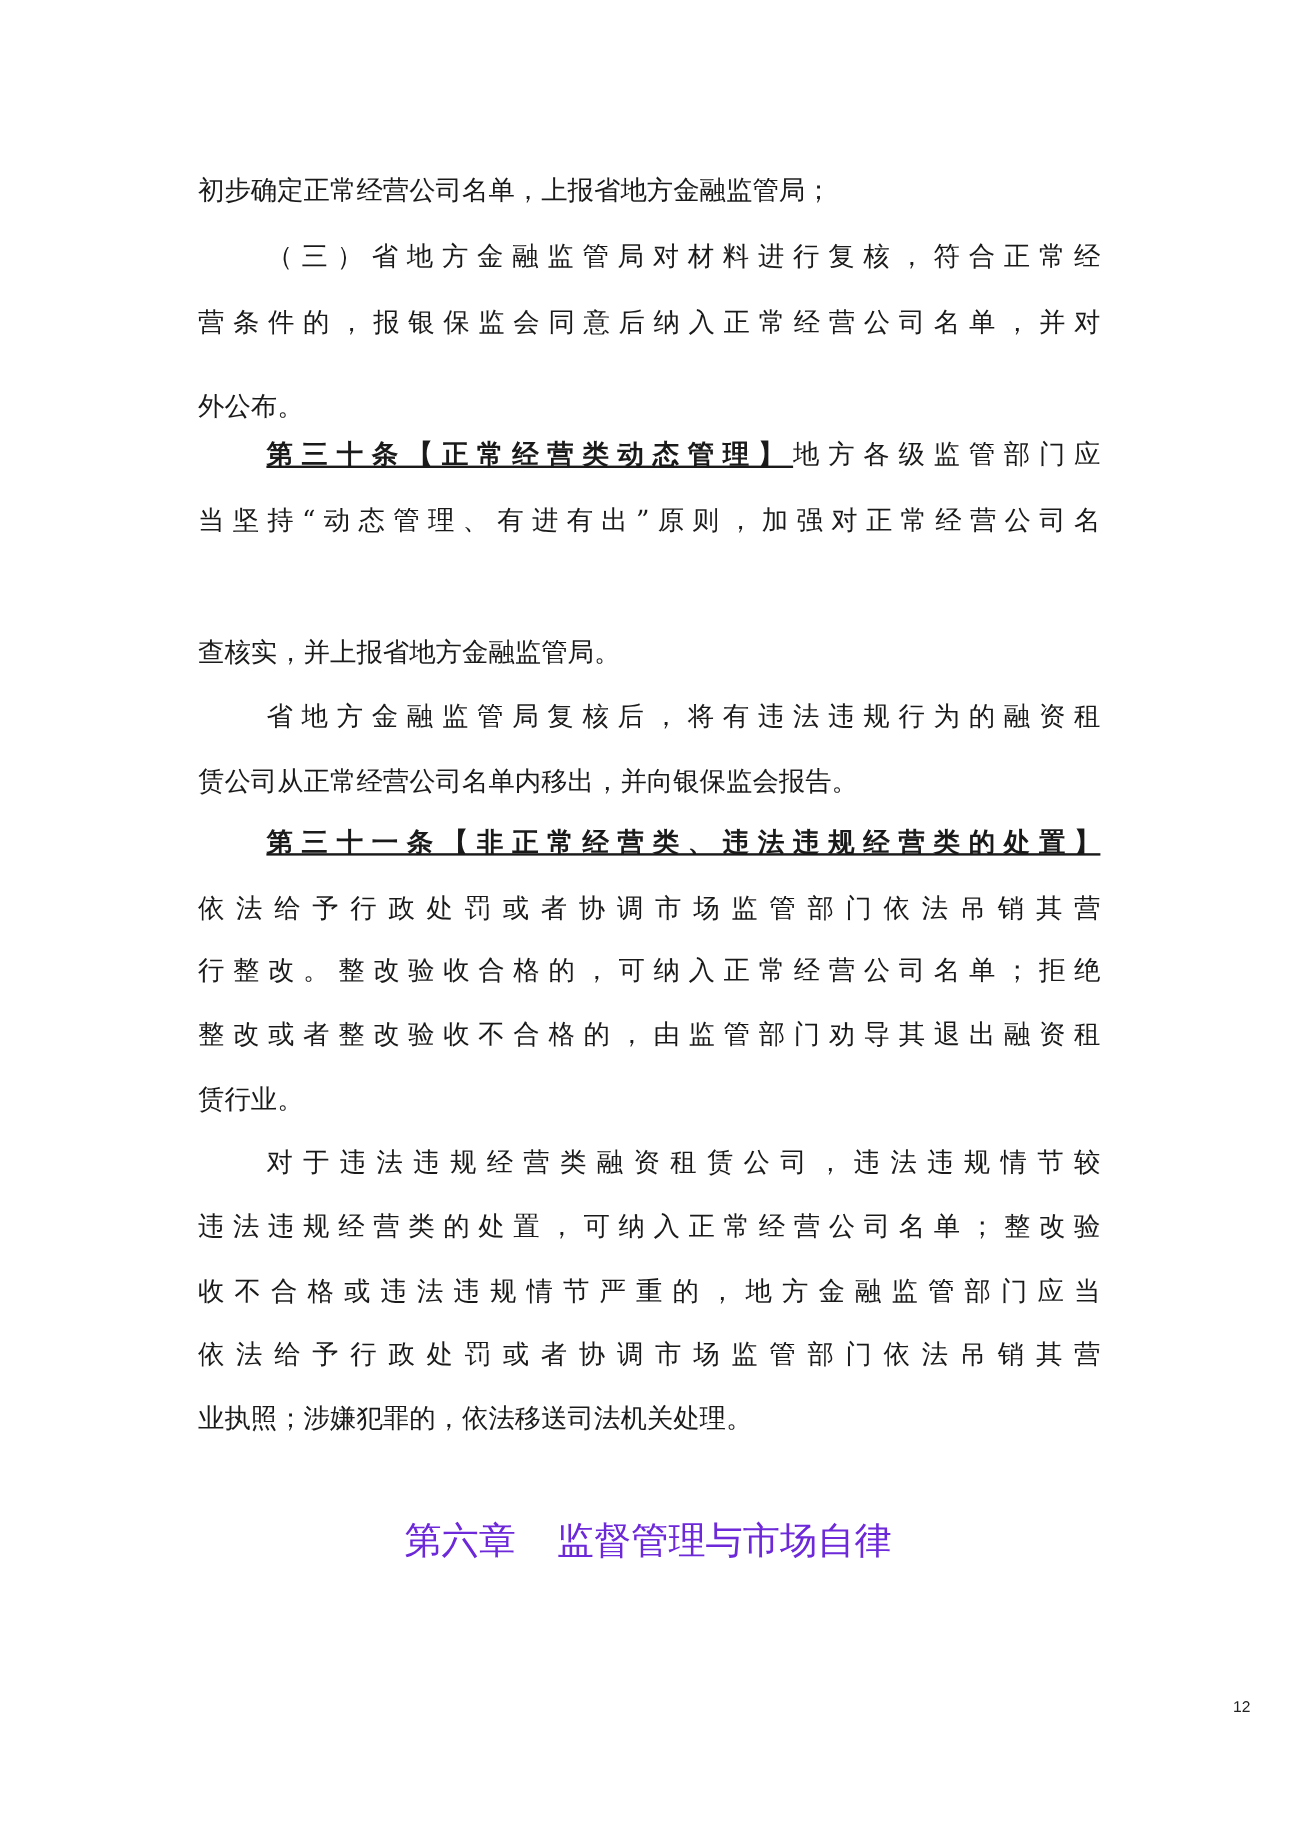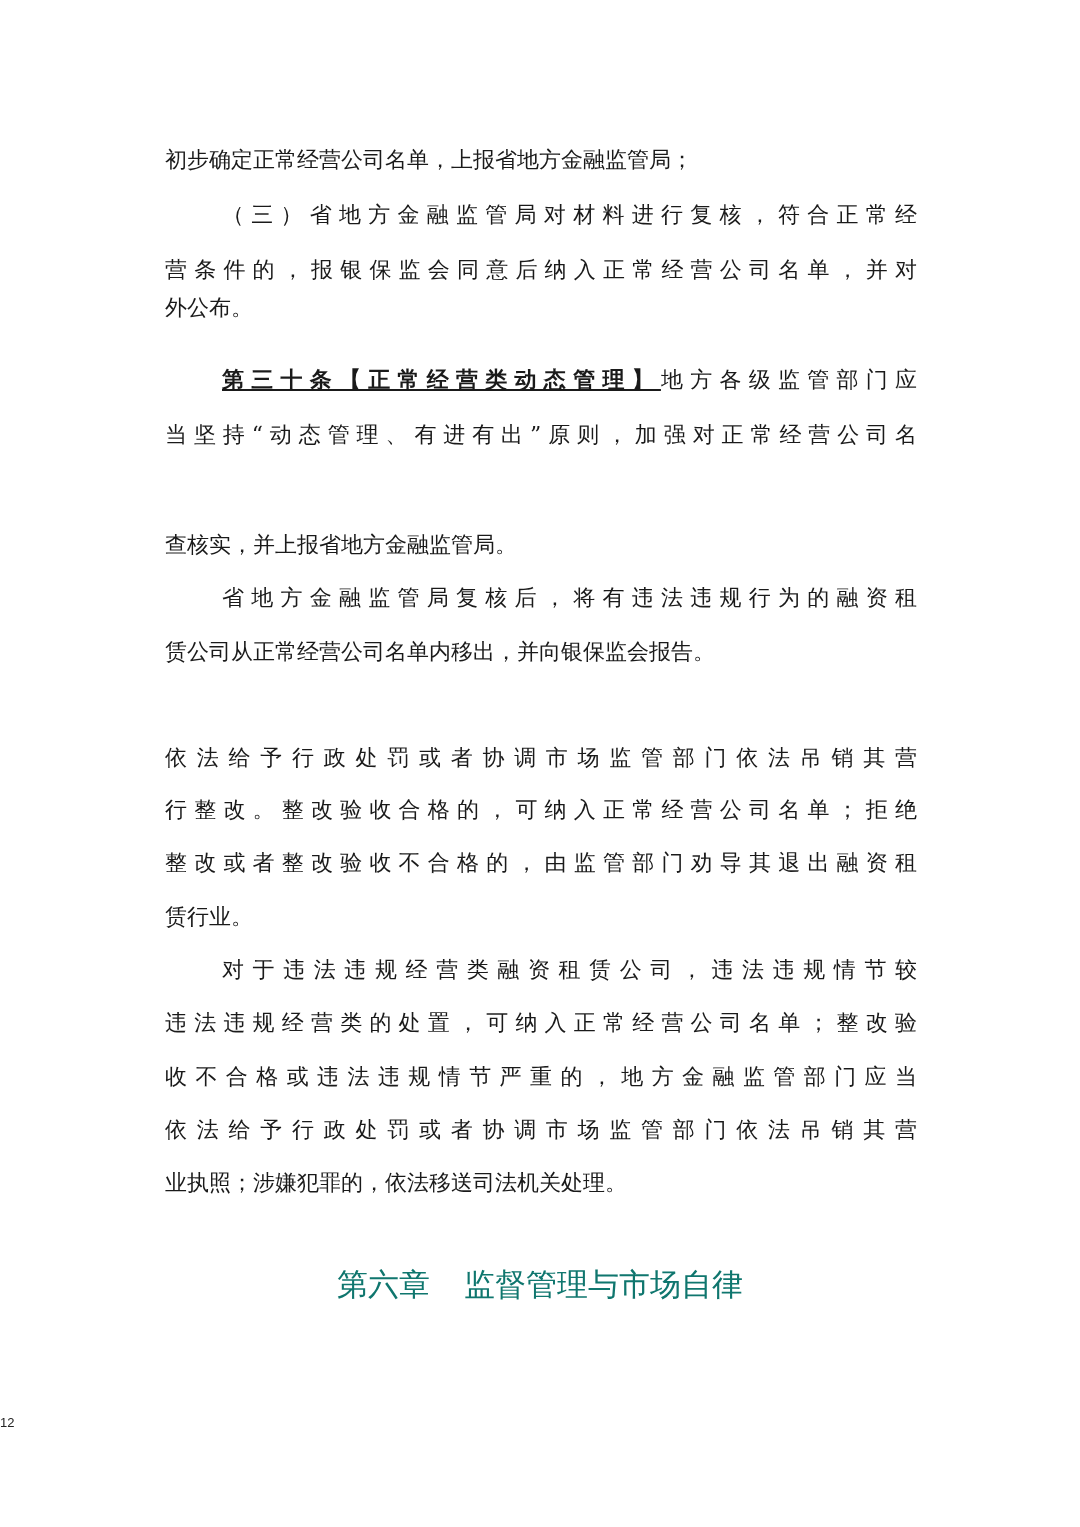--- a/index.html
+++ b/index.html
@@ -10,47 +10,48 @@
     font-family: "DejaVu Serif", "Liberation Serif", serif;
     font-size: 22px; line-height: 40px; color: #1a1a1a;
     white-space: nowrap; text-align: justify; text-align-last: justify;
     letter-spacing: 0;
   }
   .line.last { text-align-last: left; }
   .line.indent { left: 222px; width: 695px; }
   .bold { font-weight: bold; font-family: "DejaVu Sans", "Liberation Sans", sans-serif; text-decoration: underline; }
   .heading {
     position: absolute; left: 0; width: 1080px; top: 1262px; text-align: center;
-    font-family: "DejaVu Sans", "Liberation Sans", sans-serif; font-size: 31px; color: #0f766e;
+    font-family: "DejaVu Sans", "Liberation Sans", sans-serif; font-size: 31px; color: #6d28d9;
     line-height: 44px;
   }
   .heading .gap { display: inline-block; width: 34px; }
   .pagenum {
-    position: absolute; left: 0; width: 1042px; top: 1415px; text-align: left;
+    position: absolute; left: 0; width: 1042px; top: 1415px; text-align: right;
     font-family: "Liberation Sans", sans-serif; font-size: 13px; color: #222;
   }
 </style>
 </head>
 <body>
 
 <div class="page">
 
   <div class="line last" style="top:140px"><span>初步确定正常经营公司名单，上报省地方金融监管局；</span></div>
 
   <div class="line indent" style="top:195px"><span>（三）省地方金融监管局对材料进行复核，符合正常经</span></div>
   <div class="line" style="top:250px"><span>营条件的，报银保监会同意后纳入正常经营公司名单，并对</span></div>
-  <div class="line last" style="top:288px"><span>外公布。</span></div>
+  <div class="line last" style="top:320px"><span>外公布。</span></div>
 
   <div class="line indent" style="top:360px"><span class="bold">第三十条【正常经营类动态管理】</span><span>地方各级监管部门应</span></div>
   <div class="line" style="top:415px"><span>当坚持“动态管理、有进有出”原则，加强对正常经营公司名</span></div>
   <div class="line last" style="top:525px"><span>查核实，并上报省地方金融监管局。</span></div>
 
   <div class="line indent" style="top:578px"><span>省地方金融监管局复核后，将有违法违规行为的融资租</span></div>
   <div class="line last" style="top:632px"><span>赁公司从正常经营公司名单内移出，并向银保监会报告。</span></div>
 
+  <div class="line indent" style="top:683px"><span class="bold">第三十一条【非正常经营类、违法违规经营类的处置】</span></div>
   <div class="line" style="top:738px"><span>依法给予行政处罚或者协调市场监管部门依法吊销其营</span></div>
   <div class="line" style="top:790px"><span>行整改。整改验收合格的，可纳入正常经营公司名单；拒绝</span></div>
   <div class="line" style="top:843px"><span>整改或者整改验收不合格的，由监管部门劝导其退出融资租</span></div>
   <div class="line last" style="top:897px"><span>赁行业。</span></div>
 
   <div class="line indent" style="top:950px"><span>对于违法违规经营类融资租赁公司，违法违规情节较</span></div>
   <div class="line" style="top:1003px"><span>违法违规经营类的处置，可纳入正常经营公司名单；整改验</span></div>
   <div class="line" style="top:1057px"><span>收不合格或违法违规情节严重的，地方金融监管部门应当</span></div>
   <div class="line" style="top:1110px"><span>依法给予行政处罚或者协调市场监管部门依法吊销其营</span></div>
   <div class="line last" style="top:1163px"><span>业执照；涉嫌犯罪的，依法移送司法机关处理。</span></div>

